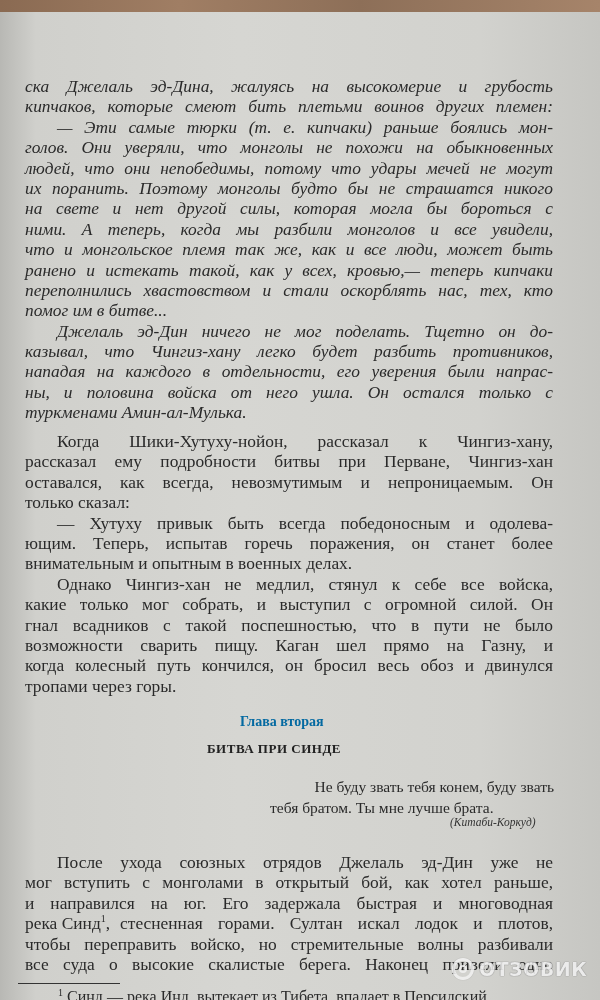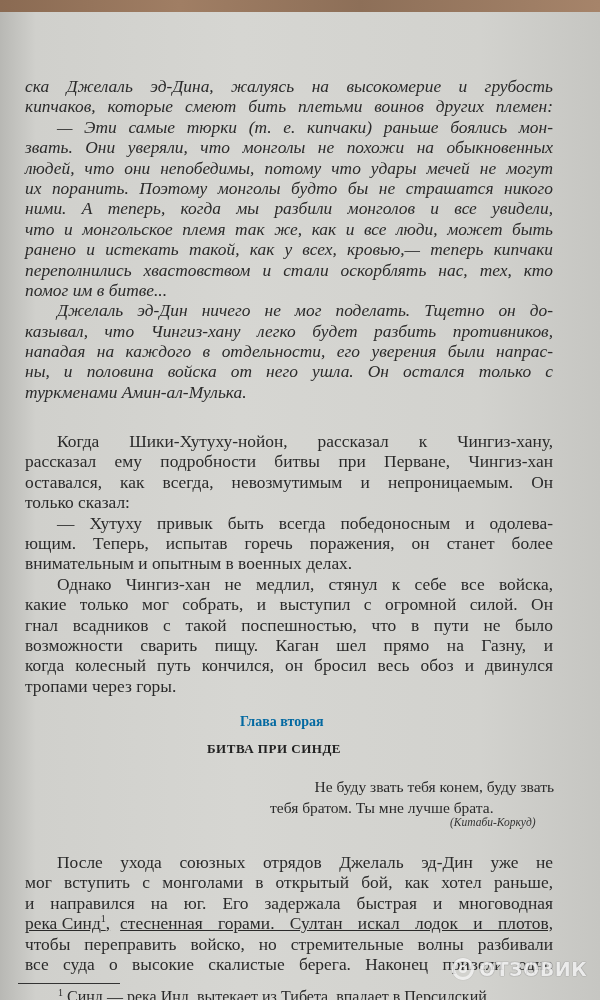--- a/index.html
+++ b/index.html
@@ -75,23 +75,24 @@
 </head>
 <body>
 
 <div class="top-edge"></div>
 <div class="page"></div>
 
 <div class="text-block" style="top:76px;font-style:italic;">
   <span class="line">ска Джелаль эд-Дина, жалуясь на высокомерие и грубость</span>
   <span class="line">кипчаков, которые смеют бить плетьми воинов других племен:</span>
   <span class="line indent">— Эти самые тюрки (т. е. кипчаки) раньше боялись мон-</span>
-  <span class="line">звать. Они уверяли, что монголы не похожи на обыкновенных</span>
+  <span class="line">голов. Они уверяли, что монголы не похожи на обыкновенных</span>
   <span class="line">людей, что они непобедимы, потому что удары мечей не могут</span>
   <span class="line">их поранить. Поэтому монголы будто бы не страшатся никого</span>
+  <span class="line">на свете и нет другой силы, которая могла бы бороться с</span>
   <span class="line">ними. А теперь, когда мы разбили монголов и все увидели,</span>
   <span class="line">что и монгольское племя так же, как и все люди, может быть</span>
   <span class="line">ранено и истекать такой, как у всех, кровью,— теперь кипчаки</span>
   <span class="line">переполнились хвастовством и стали оскорблять нас, тех, кто</span>
   <span class="line last">помог им в битве...</span>
   <span class="line indent">Джелаль эд-Дин ничего не мог поделать. Тщетно он до-</span>
   <span class="line">казывал, что Чингиз-хану легко будет разбить противников,</span>
   <span class="line">нападая на каждого в отдельности, его уверения были напрас-</span>
   <span class="line">ны, и половина войска от него ушла. Он остался только с</span>
   <span class="line last">туркменами Амин-ал-Мулька.</span>
@@ -119,21 +120,21 @@
 <div class="epigraph">
   <span class="line l1">Не буду звать тебя конем, буду звать</span>
   <span class="line l2">тебя братом. Ты мне лучше брата.</span>
 </div>
 <div class="epigraph-source">(Китаби-Коркуд)</div>
 
 <div class="text-block" style="top:852px;">
   <span class="line indent">После ухода союзных отрядов Джелаль эд-Дин уже не</span>
   <span class="line">мог вступить с монголами в открытый бой, как хотел раньше,</span>
   <span class="line">и направился на юг. Его задержала быстрая и многоводная</span>
-  <span class="line" style="display:flex;justify-content:space-between;text-decoration:underline;">
+  <span class="line" style="display:flex;justify-content:space-between;">
     <span><span>река Синд</span><sup>1</sup>,</span>
     <span style="flex:1;margin-left:10px;text-align:justify;text-align-last:justify;">стесненная горами. Султан искал лодок и плотов,</span>
   </span>
   <span class="line">чтобы переправить войско, но стремительные волны разбивали</span>
   <span class="line">все суда о высокие скалистые берега. Наконец привели одно</span>
 </div>
 
 <div class="footnote-rule"></div>
 <div class="footnote">
   <sup>1</sup>

